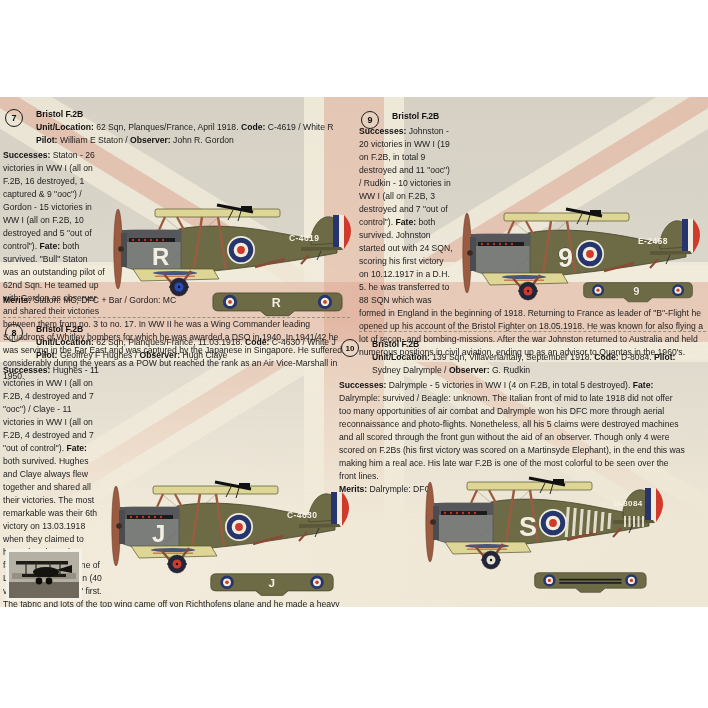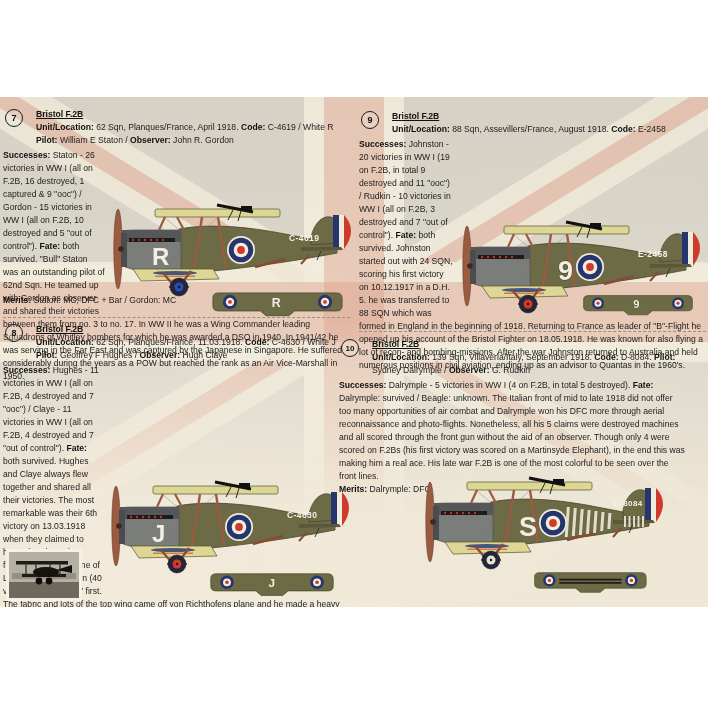--- a/index.html
+++ b/index.html
@@ -10,21 +10,21 @@
                           radial-gradient(ellipse at 80% 85%, #efe8d7 0%, rgba(239,232,215,0) 60%),
                           linear-gradient(#e7dfcc, #ece4d2 30%, #ede5d3);}
   .flagbg{position:absolute;left:0;top:0;width:708px;height:432px;opacity:.55;
           -webkit-mask-image:linear-gradient(#000 52%, transparent 98%);
           mask-image:linear-gradient(#000 52%, transparent 98%);}
   .section{position:absolute;font-size:8.6px;line-height:13px;}
   .sec-head{position:relative;margin-left:33px;}
   .numcircle{position:absolute;left:-31px;top:1px;width:16px;height:16px;border:1.4px solid #1c1c1c;
              border-radius:50%;display:flex;align-items:center;justify-content:center;
              font-weight:bold;font-size:9px;color:#111;background:rgba(240,235,220,.25);}
-  .ttl{font-weight:bold;color:#111;text-decoration:underline;}
+  .ttl{font-weight:bold;color:#111;}
   b,.b{font-weight:bold;color:#111;}
   .body-text{margin-top:2px;text-align:left;}
   .pf{float:right;}
   .merits-abs{position:absolute;left:0;}
   .divider{position:absolute;height:0;border-top:1.2px dashed #97907d;}
   .photo{position:absolute;left:6px;top:452px;}
   svg text{font-family:"Liberation Sans",sans-serif;}
   .ltr{fill:#f2efe2;font-weight:bold;}
   .serial{fill:#f4f1e6;font-weight:bold;letter-spacing:.4px;}
 </style>
@@ -175,21 +175,20 @@
     <circle cx="33" cy="32" r="3.4" fill="#0e0d0a"></circle>
       <circle cx="43" cy="32" r="3.4" fill="#0e0d0a"></circle>
   </svg>
 
   <div class="section" style="left:359px;top:13px;width:347px;">
     <div class="sec-head">
       <div class="numcircle">
           <span>9</span>
         </div>
       <div class="ttl">Bristol F.2B</div>
-      <div><span class="b">Unit/Location:</span> <span>88 Sqn, Assevillers/France, August 1918.</span> <span class="b">Code:</span> <span>E-2458</span></div>
     </div>
     <div class="body-text">
       <div class="pf" style="width:252px;height:96px;margin-top:82px;">
         <svg width="252" height="96" viewBox="0 0 252 96" style="--hub:#cf3a2b;">
           <use href="#biplane"></use>
           <text class="ltr" x="104" y="60" font-size="27" style="paint-order:stroke;stroke:#3a3a28;stroke-width:0.8">9</text>
           <text class="serial" x="184" y="37" font-size="8.5">E-2458</text>
           <g transform="translate(128,74) scale(0.8)">
             <use href="#wingbar"></use>
             <text class="ltr" x="64" y="17.5" font-size="14" style="paint-order:stroke;stroke:#3a3a28;stroke-width:0.8">9</text>

